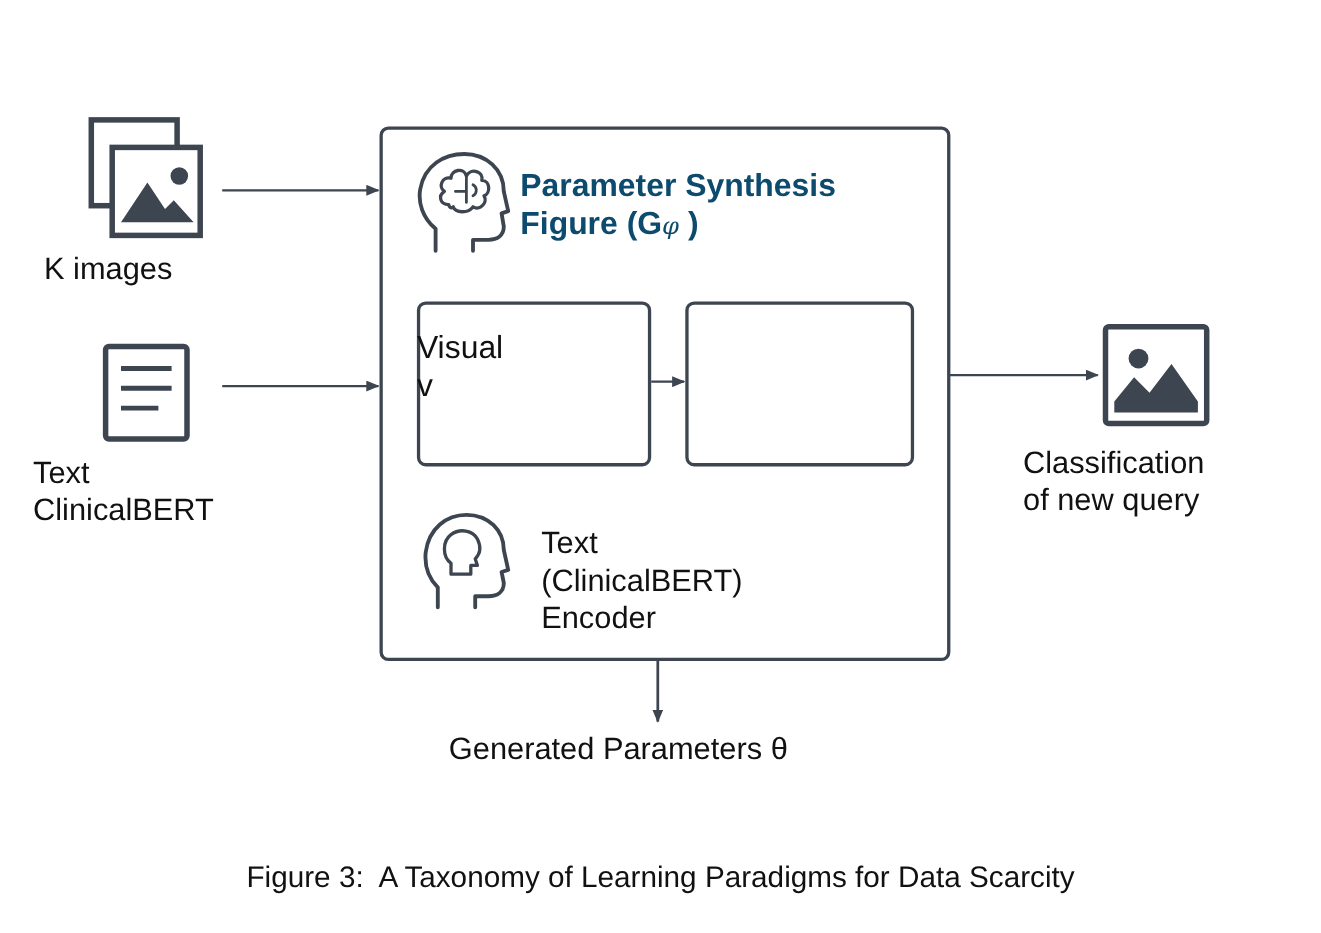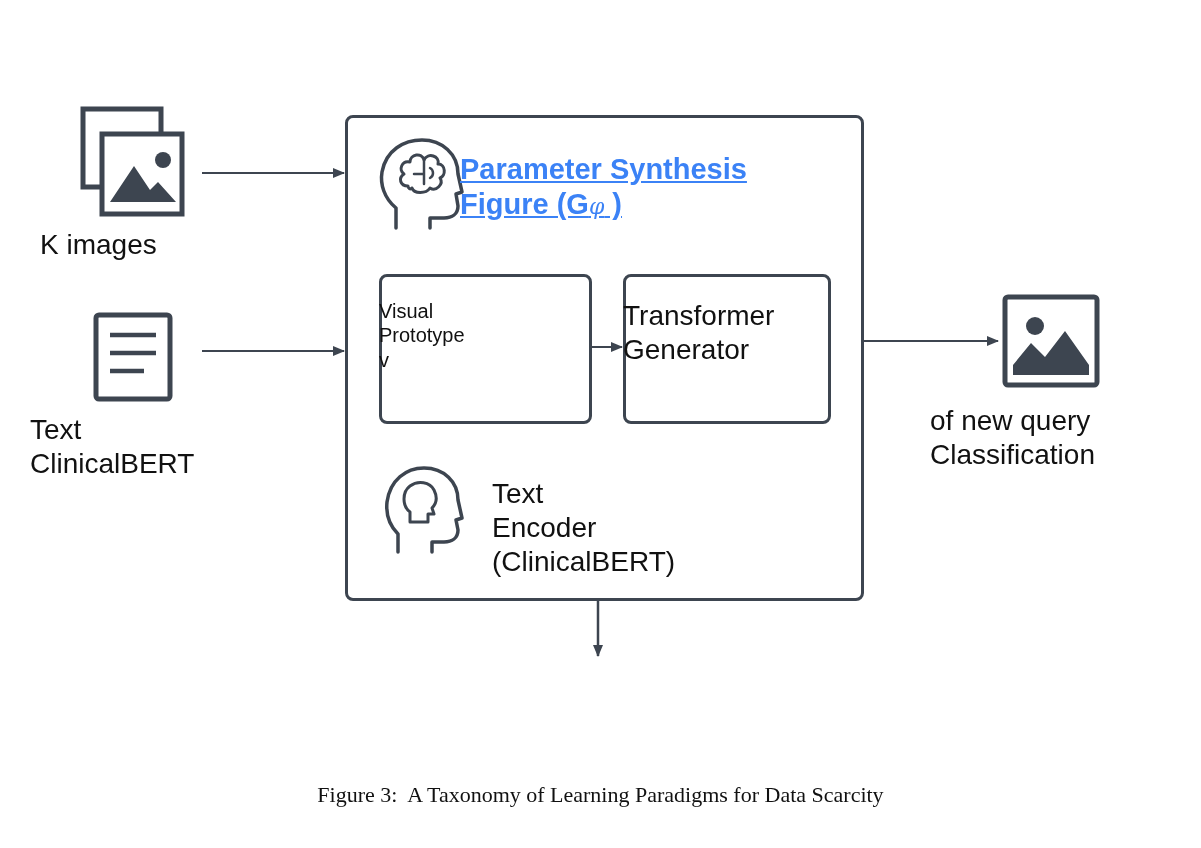--- a/index.html
+++ b/index.html
@@ -17,22 +17,22 @@
       position: absolute;
       border: 3px solid #3d4550;
       border-radius: 8px;
       box-sizing: border-box;
       background: transparent;
     }
     .caption {
       position: absolute;
       left: 0; width: 1201px; top: 782px;
       text-align: center;
-      font-family: Liberation Serif, serif;
-      font-size: 22px;
+      font-family: Liberation Sans, sans-serif;
+      font-size: 27px;
       color: #111111;
       white-space: pre;
     }
   </style>
 </head>
 <body>
 
 <div class="stage">
 
   <svg class="wires" width="1201" height="848">
@@ -67,55 +67,51 @@
     <div>ClinicalBERT</div>
   </div>
 
   <div class="box" style="left:345px;top:115px;width:519px;height:486px;"></div>
 
   <svg style="position:absolute;left:378px;top:136px;" width="90" height="96" viewBox="0 0 90 96">
     <path d="M18,92 L18,72 C6,62 2,48 4,36 C8,14 26,4 44,4 C64,4 80,18 80,38 L84,56 L78,58 L80,70 C80,78 74,82 66,82 L52,82 L52,92" fill="none" stroke="#3d4550" stroke-width="3.5" stroke-linejoin="round" stroke-linecap="round"></path>
     <path d="M30,50 C22,50 20,42 26,38 C20,34 24,24 32,26 C32,18 44,16 46,24 C50,16 62,20 60,28 C68,28 68,40 62,42 C66,48 58,56 52,52 C48,58 36,58 34,52 C32,54 30,52 30,50 Z" fill="none" stroke="#3d4550" stroke-width="3" stroke-linejoin="round"></path>
     <path d="M46,24 L46,48 M36,38 L46,38 M52,32 C56,34 56,40 52,42" fill="none" stroke="#3d4550" stroke-width="2.5" stroke-linecap="round"></path>
   </svg>
-  <div class="lbl" style="left:460px;top:152px;text-align:left;font-size:29px;font-weight:bold;color:#3b82f6;text-decoration:underline;">
+  <div class="lbl" style="left:473px;top:152px;text-align:left;font-size:29px;font-weight:bold;color:#0c4a6e;">
     <div>Parameter Synthesis</div>
     <div>
       <span>Figure (G</span><span style="font-family:'DejaVu Serif',serif;font-style:italic;font-weight:normal;font-size:22px;">φ</span><span> )</span>
     </div>
   </div>
 
   <div class="box" style="left:379px;top:274px;width:213px;height:150px;"></div>
-  <div class="lbl" style="left:379px;width:196px;top:299px;font-size:20px;">
+  <div class="lbl" style="left:379px;width:196px;top:299px;font-size:29px;">
     <div>Visual</div>
-    <div>Prototype</div>
     <div>v</div>
   </div>
 
   <div class="box" style="left:623px;top:274px;width:208px;height:150px;"></div>
-  <div class="lbl" style="left:623px;width:218px;top:299px;font-size:28px;">
-    <div>Transformer</div>
-    <div>Generator</div>
-  </div>
 
   <svg style="position:absolute;left:384px;top:464px;" width="82" height="92" viewBox="0 0 82 92">
     <path d="M14,88 L14,70 C4,60 2,48 3,38 C6,16 22,4 40,4 C60,4 74,18 74,36 L78,54 L72,56 L74,66 C74,74 68,78 60,78 L48,78 L48,88" fill="none" stroke="#3d4550" stroke-width="3.5" stroke-linejoin="round" stroke-linecap="round"></path>
     <path d="M26,58 L26,48 C18,42 18,28 26,22 C34,16 46,18 50,26 C54,34 52,40 48,44 L50,50 L44,50 L44,58 Z" fill="none" stroke="#3d4550" stroke-width="3" stroke-linejoin="round"></path>
   </svg>
   <div class="lbl" style="left:492px;top:477px;text-align:left;font-size:28px;">
     <div>Text</div>
+    <div>(ClinicalBERT)</div>
     <div>Encoder</div>
-    <div>(ClinicalBERT)</div>
   </div>
 
   <svg style="position:absolute;left:1001px;top:293px;" width="100" height="96" viewBox="0 0 100 96">
     <rect x="4" y="4" width="92" height="88" rx="3" fill="#fff" stroke="#3d4550" stroke-width="5"></rect>
     <circle cx="34" cy="33" r="9" fill="#3d4550"></circle>
     <path d="M12,82 L12,72 L30,50 L44,64 L64,38 L88,72 L88,82 Z" fill="#3d4550"></path>
   </svg>
   <div class="lbl" style="left:930px;width:222px;top:404px;font-size:28px;">
+    <div>Classification</div>
     <div>of new query</div>
-    <div>Classification</div>
   </div>
 
+  <div class="lbl" style="left:408px;width:400px;top:664px;font-size:28px;">Generated Parameters θ</div>
 
   <div class="caption">Figure 3:  A Taxonomy of Learning Paradigms for Data Scarcity</div>
 </div>
 
 </body></html>

